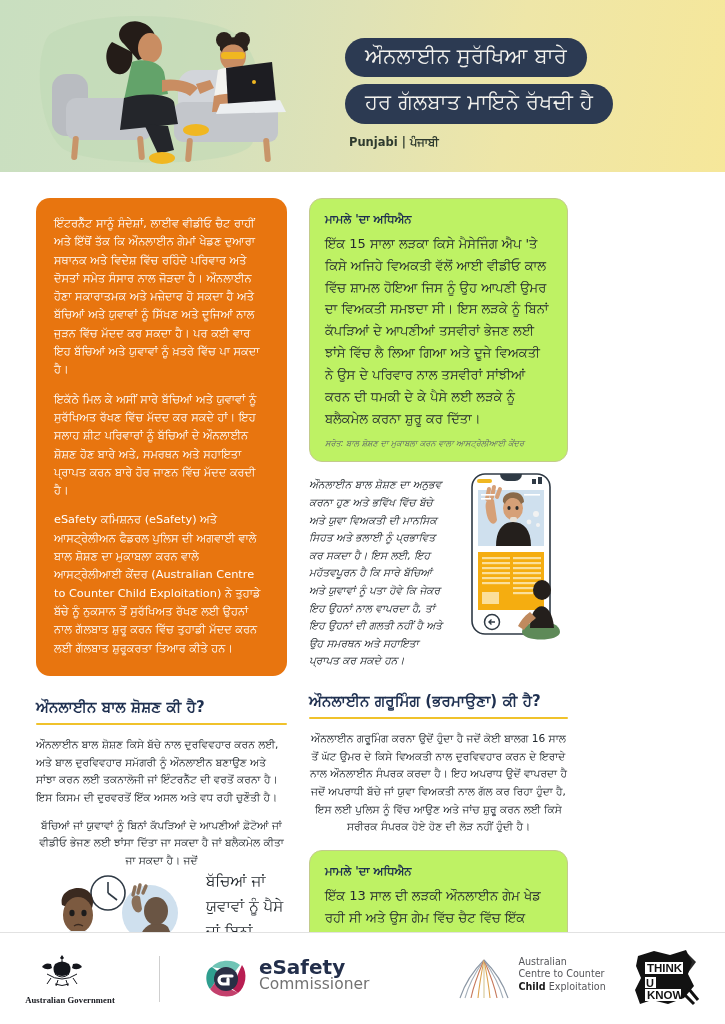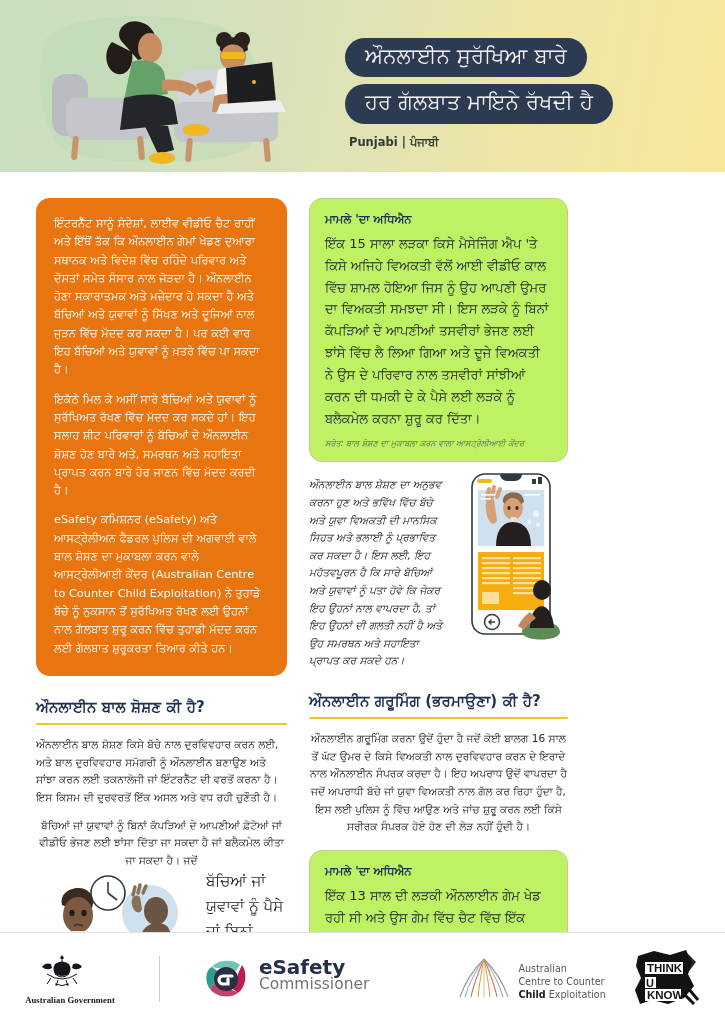--- a/index.html
+++ b/index.html
@@ -76,21 +76,21 @@
     border-top:1.5px solid #e2e2e2; background:#fff;
     display:flex; align-items:center; justify-content:center; gap:26px;
   }
   .logo-block { display:flex; }
   .vrule { width:1px; height:46px; background:#cfcfcf; margin:0 18px; }
   .aus-gov-txt { font-family:"Liberation Serif", serif; font-size:8.6px; font-weight:700;
                  color:#14161c; letter-spacing:.1px; text-align:center; margin-top:3px; }
   .esafety-txt { line-height:1.02; margin-left:9px; }
   .esafety-txt .a { font-size:20px; font-weight:700; color:#232f4b; display:block; }
   .esafety-txt .b { font-size:15.5px; font-weight:400; color:#737373; display:block; }
-  .accce-txt { font-size:9.6px; line-height:1.34; color:#55565a; margin-left:8px;margin-top:8px; }
+  .accce-txt { font-size:9.6px; line-height:1.34; color:#55565a; margin-left:8px; }
   .accce-txt b { color:#1a1a1a; }
   .tuk {
     width:68px; height:62px; position:relative;
   }
 </style>
 </head>
 <body>
 
 <div class="page">
 

